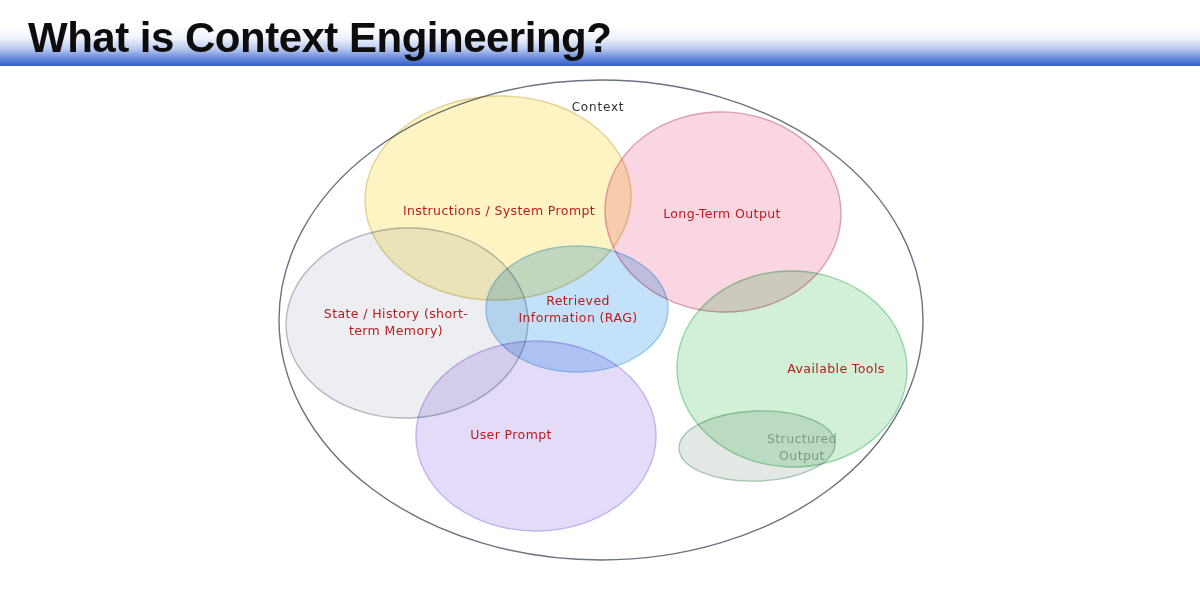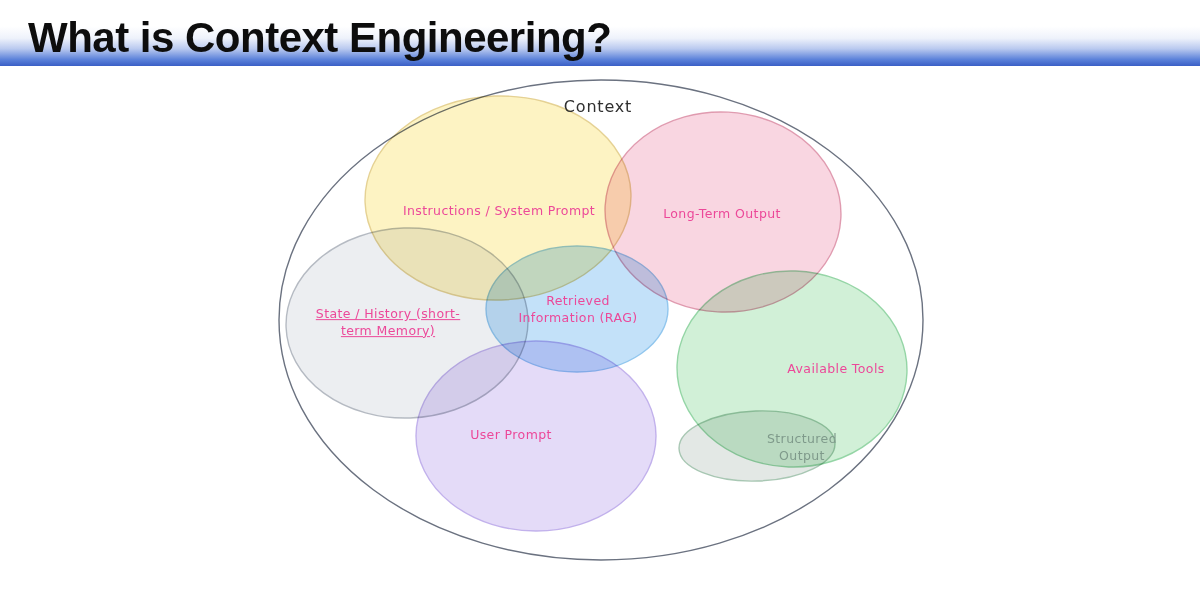--- a/index.html
+++ b/index.html
@@ -58,27 +58,27 @@
     stroke-width: 1.4;
     stroke-opacity: 0.9;
   }
 
   .label {
     position: absolute;
     transform: translate(-50%, -50%);
     font-size: 12.5px;
     line-height: 1.35;
     letter-spacing: 0.4px;
-    color: #ec4899;
+    color: #b91c1c;
     text-align: center;
     white-space: pre-line;
     pointer-events: none;
   }
   .label--container {
-    font-size: 16px;
+    font-size: 12px;
     color: #2f2f2f;
     letter-spacing: 0.8px;
   }
   .label--muted {
     color: #7f9a8b;
   }
 </style>
 </head>
 <body>
 
@@ -105,21 +105,21 @@
 
     <ellipse class="set-ellipse" cx="757" cy="470" rx="78" ry="35" transform="rotate(-2 757 470)" fill="#dde3df" stroke="#a0c2ac"></ellipse>
   </svg>
 
   <div class="label label--container" style="left:598px; top:41px;">Context</div>
 
   <div class="label" style="left:499px; top:145px;">Instructions / System Prompt</div>
 
   <div class="label" style="left:722px; top:148px;">Long-Term Output</div>
 
-  <div class="label" style="left:388px; top:257px;text-decoration:underline;">State / History (short-
+  <div class="label" style="left:396px; top:257px;">State / History (short-
 term Memory)</div>
 
   <div class="label" style="left:578px; top:244px;">Retrieved
 Information (RAG)</div>
 
   <div class="label" style="left:836px; top:303px;">Available Tools</div>
 
   <div class="label" style="left:511px; top:369px;">User Prompt</div>
 
   <div class="label label--muted" style="left:757px; top:382px;margin-left:45px;">Structured

